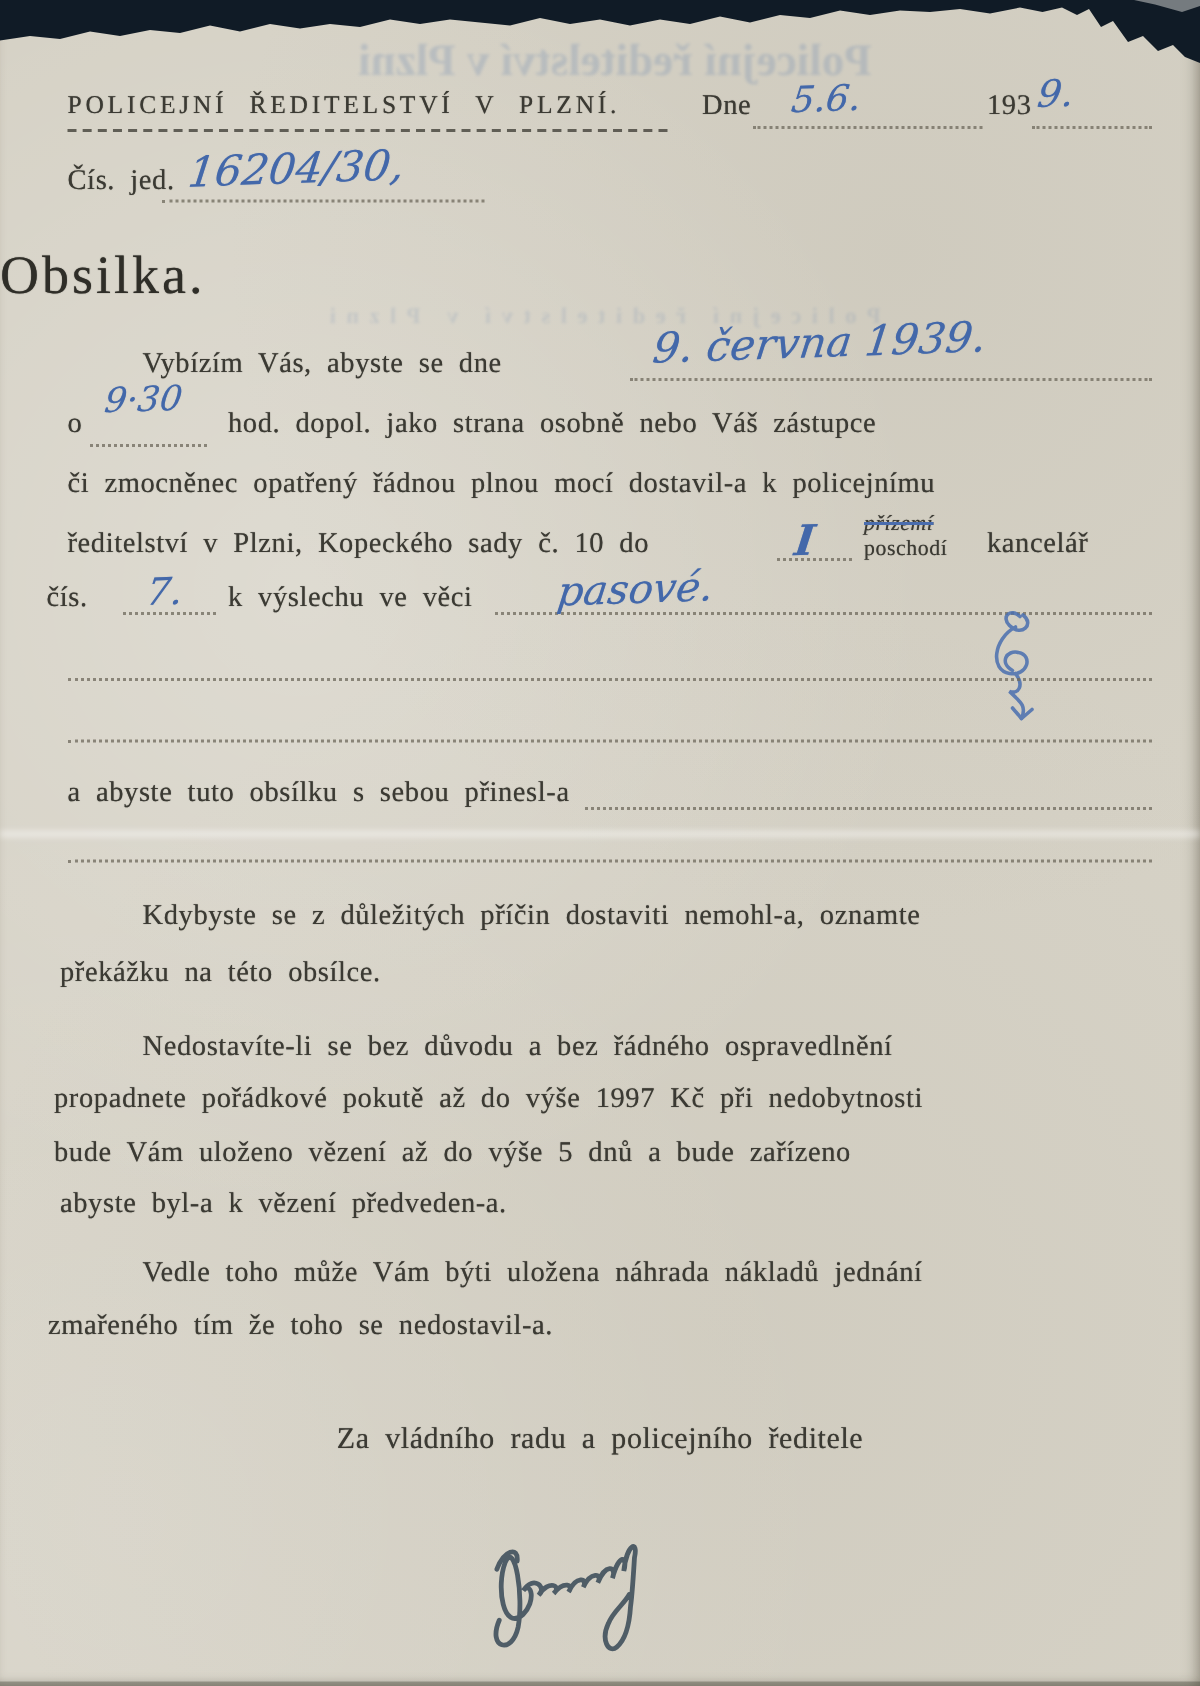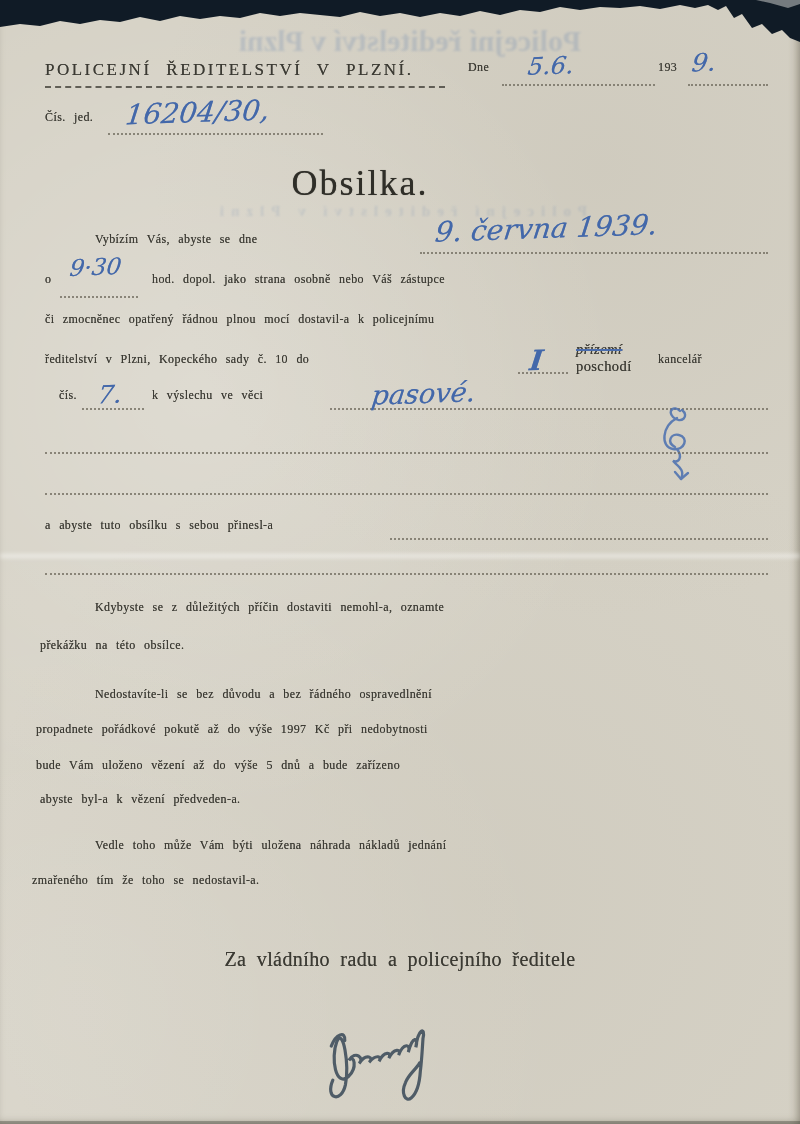--- a/index.html
+++ b/index.html
@@ -14,21 +14,21 @@
       radial-gradient(circle at 75% 15%, rgba(172,166,150,.16), transparent 40%),
       radial-gradient(circle at 60% 80%, rgba(172,166,150,.13), transparent 50%),
       radial-gradient(circle at 10% 90%, rgba(255,255,255,.12), transparent 40%);
     box-shadow: inset -7px 0 10px -5px rgba(80,74,58,.45), inset 0 -5px 8px -4px rgba(80,74,58,.4);
   }
 
   .abs { position:absolute; }
 
   .print {
     font-family:"Liberation Serif","DejaVu Serif",serif;
-    font-size:12px; color:#3b3a33; word-spacing:5px; letter-spacing:.4px;
+    font-size:19px; color:#3b3a33; word-spacing:5px; letter-spacing:.4px;
     text-shadow:0 0 .6px rgba(59,58,51,.75);
     white-space:nowrap;
   }
   .print-sm { font-size:14.5px; word-spacing:1px; }
 
   .hand {
     font-family:"DejaVu Serif","Liberation Serif",serif;
     font-style:italic; color:#4368aa; white-space:nowrap;
     transform:skewX(-9deg) rotate(-2deg);
     text-shadow:0 0 .5px rgba(67,104,170,.6);
@@ -85,21 +85,21 @@
   <div class="abs dots" style="left:502px;top:84px;width:153px"></div>
   <div class="abs hand" style="left:528px;top:52px;font-size:24px">5.6.</div>
   <div class="abs print" style="left:658px;top:60px">193</div>
   <div class="abs hand" style="left:692px;top:48px;font-size:25px">9.</div>
   <div class="abs dots" style="left:688px;top:84px;width:80px"></div>
 
   <div class="abs print" style="left:45px;top:110px">Čís. jed.</div>
   <div class="abs dots" style="left:108px;top:133px;width:215px"></div>
   <div class="abs hand" style="left:126px;top:96px;font-size:28px">16204/30,</div>
 
-  <div class="abs title" style="left:16px;top:162px;width:688px;text-align:center">Obsilka.</div>
+  <div class="abs title" style="left:0;top:162px;width:688px;">Obsilka.</div>
 
   <div class="abs print" style="left:95px;top:232px">Vybízím Vás, abyste se dne</div>
   <div class="abs dots" style="left:420px;top:252px;width:348px"></div>
   <div class="abs hand" style="left:436px;top:212px;font-size:28px">9. června 1939.</div>
 
   <div class="abs print" style="left:45px;top:272px">o</div>
   <div class="abs dots" style="left:60px;top:296px;width:78px"></div>
   <div class="abs hand" style="left:70px;top:254px;font-size:23px">9·30</div>
   <div class="abs print" style="left:152px;top:272px">hod. dopol. jako strana osobně nebo Váš zástupce</div>
 
@@ -107,21 +107,21 @@
 
   <div class="abs print" style="left:45px;top:352px">ředitelství v Plzni, Kopeckého sady č. 10 do</div>
   <div class="abs dots" style="left:518px;top:372px;width:50px"></div>
   <div class="abs hand" style="left:530px;top:344px;font-size:28px;font-weight:bold">I</div>
   <div class="abs stack" style="left:576px;top:341px">
     <span class="print print-sm struck">přízemí</span>
     <span class="print print-sm">poschodí</span>
   </div>
   <div class="abs print" style="left:658px;top:352px">kancelář</div>
 
-  <div class="abs print" style="left:59px;top:388px">čís.</div>
+  <div class="abs print" style="left:31px;top:388px">čís.</div>
   <div class="abs dots" style="left:82px;top:408px;width:62px"></div>
   <div class="abs hand" style="left:98px;top:380px;font-size:25px">7.</div>
   <div class="abs print" style="left:152px;top:388px">k výslechu ve věci</div>
   <div class="abs dots" style="left:330px;top:408px;width:438px"></div>
   <div class="abs hand" style="left:372px;top:378px;font-size:27px">pasové.</div>
 
   <svg class="abs" style="left:652px;top:404px" width="48" height="78" viewBox="0 0 48 78">
     <g fill="none" stroke="#4a6fb0" stroke-width="2.4" stroke-linecap="round" opacity=".85">
       <path d="M28,7 C22,1 15,7 21,13 C29,21 38,12 30,6"></path>
       <path d="M25,14 C10,22 8,43 21,45 C33,47 37,33 27,31 C19,29 14,38 23,43"></path>

